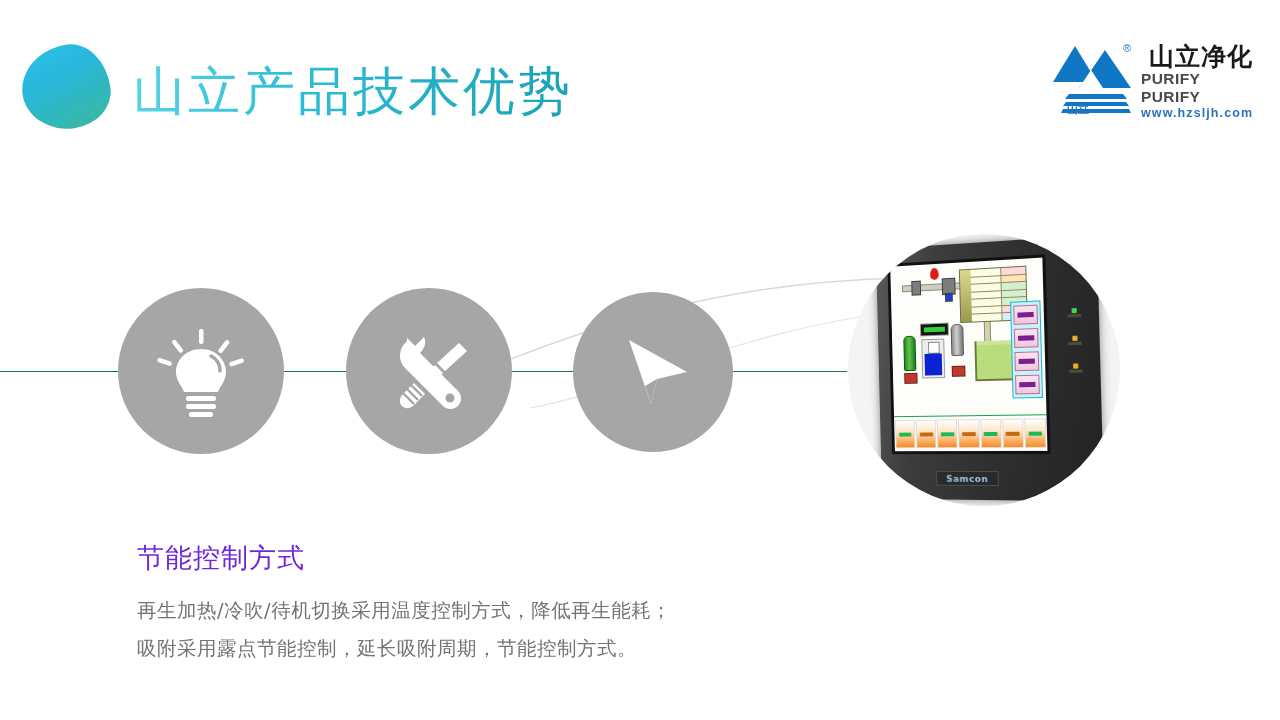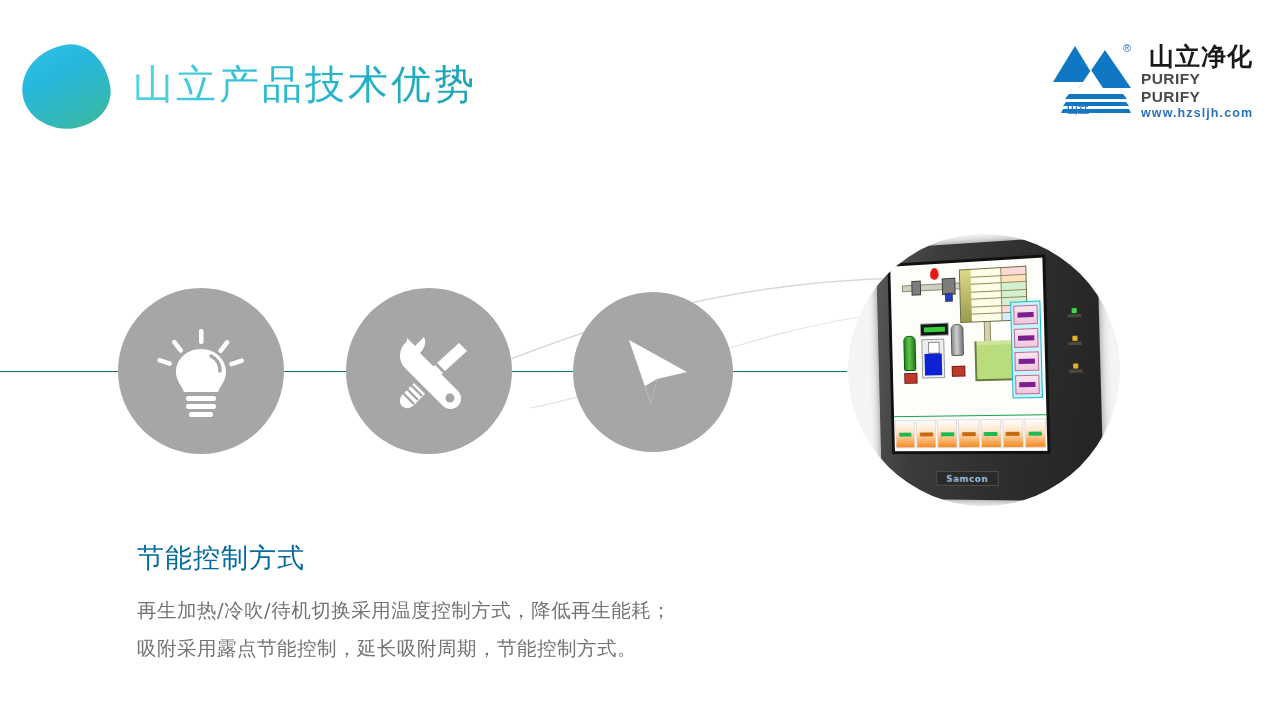--- a/index.html
+++ b/index.html
@@ -12,21 +12,21 @@
 
   
   .blob{
     position:absolute;left:22px;top:45px;width:88px;height:84px;
     background:linear-gradient(160deg,#2ec2e6 0%,#26b7dd 35%,#33b8b6 75%,#3cb79a 100%);
     border-radius:58% 42% 47% 53% / 52% 58% 42% 48%;
     transform:rotate(-8deg);
   }
   .page-title{
     position:absolute;left:133px;top:57px;
-    font-size:40px;letter-spacing:3px;font-weight:400;
+    font-size:52px;letter-spacing:3px;font-weight:400;
     font-family:"DejaVu Sans","Liberation Sans",sans-serif;
     background:linear-gradient(100deg,#5ad3e6 0%,#2bbcd4 40%,#1aa2b4 100%);
     -webkit-background-clip:text;background-clip:text;color:transparent;
     white-space:nowrap;
   }
 
   
   .logo{position:absolute;right:20px;top:38px;width:215px;height:85px;}
   .logo-mark{position:absolute;left:0;top:2px;width:92px;height:80px;}
   .logo-reg{
@@ -168,21 +168,21 @@
     color:#9fc4e8;font-size:9px;font-weight:bold;letter-spacing:.5px;
     font-family:"DejaVu Sans","Liberation Sans",sans-serif;
   }
   .leds{position:absolute;right:16px;top:70px;width:16px;}
   .led{margin-bottom:18px;text-align:center;}
   .led b{display:block;width:5px;height:5px;border-radius:1px;margin:0 auto 1px;}
   .led s{display:block;width:13px;height:3px;background:#5a5a4a;opacity:.7;margin:0 auto;}
 
   
   .sub-head{
-    position:absolute;left:137px;top:540px;font-size:27px;color:#0369a1;
+    position:absolute;left:137px;top:540px;font-size:27px;color:#6d28d9;
     font-family:Liberation Sans, sans-serif;letter-spacing:1px;
   }
   .body-copy{
     position:absolute;left:137px;top:592px;width:720px;
     font-size:19.5px;line-height:38px;color:#737373;letter-spacing:.5px;
     font-family:"DejaVu Sans","Liberation Sans",sans-serif;
   }
   .body-copy div{white-space:nowrap;}
 </style>
 </head>

